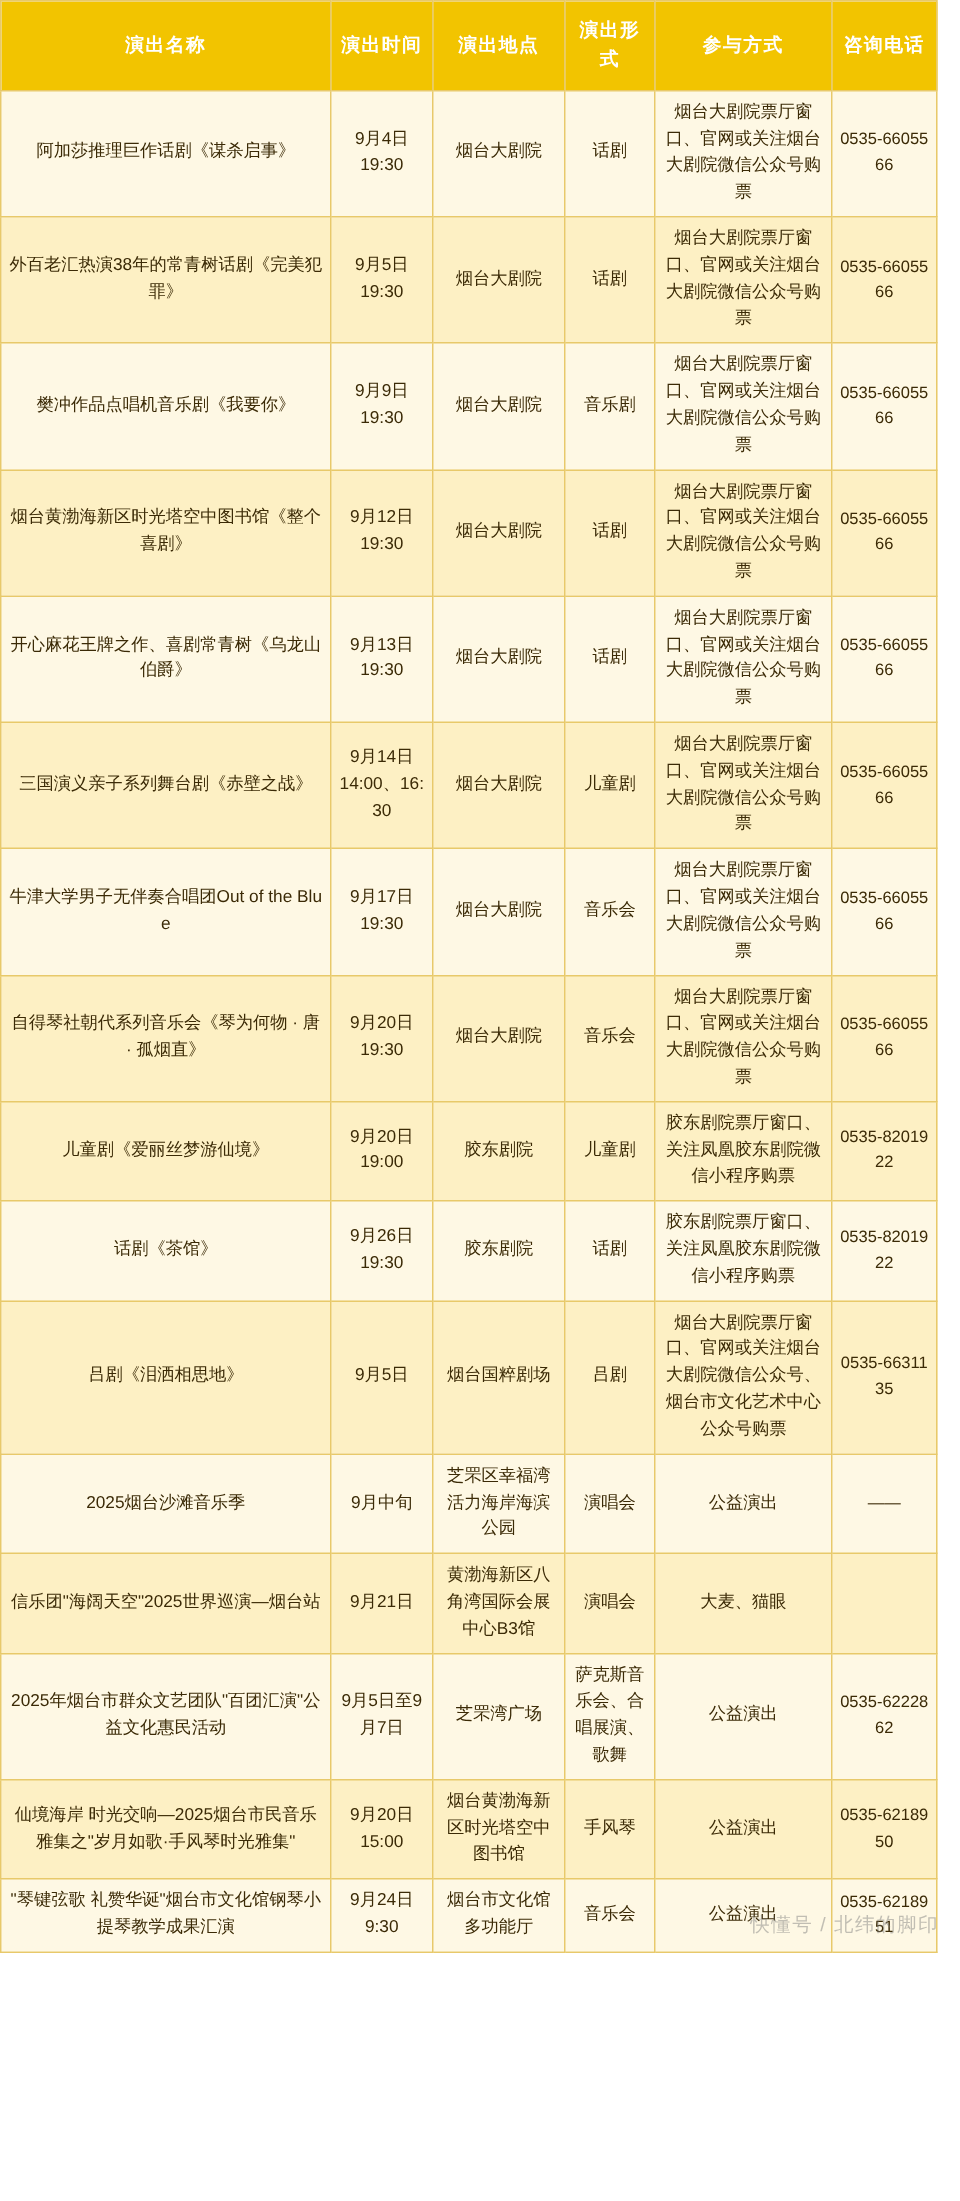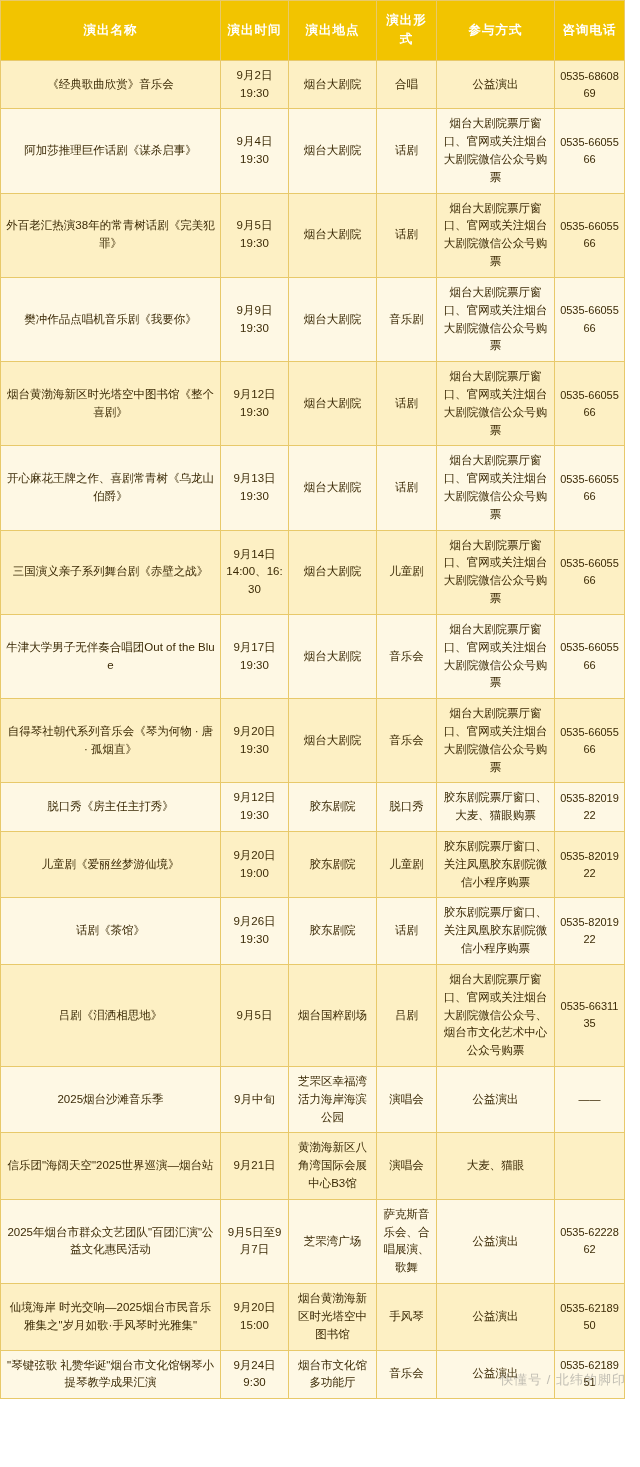--- a/index.html
+++ b/index.html
@@ -77,28 +77,20 @@
       <tr>
         <th>演出名称</th>
         <th>演出时间</th>
         <th>演出地点</th>
         <th>演出形式</th>
         <th>参与方式</th>
         <th>咨询电话</th>
       </tr>
     </thead>
     <tbody id="tbody">
-        <tr class="odd">
-          <td class="name">《经典歌曲欣赏》音乐会</td>
-          <td>9月2日<br>19:30</td>
-          <td>烟台大剧院</td>
-          <td>合唱</td>
-          <td>公益演出</td>
-          <td class="phone">0535-6860869</td>
-        </tr>
         <tr class="even">
           <td class="name">阿加莎推理巨作话剧《谋杀启事》</td>
           <td>9月4日<br>19:30</td>
           <td>烟台大剧院</td>
           <td>话剧</td>
           <td>烟台大剧院票厅窗口、官网或关注烟台大剧院微信公众号购票</td>
           <td class="phone">0535-6605566</td>
         </tr>
         <tr class="odd">
           <td class="name">外百老汇热演38年的常青树话剧《完美犯罪》</td>
@@ -148,28 +140,20 @@
           <td>烟台大剧院票厅窗口、官网或关注烟台大剧院微信公众号购票</td>
           <td class="phone">0535-6605566</td>
         </tr>
         <tr class="odd">
           <td class="name">自得琴社朝代系列音乐会《琴为何物 · 唐 · 孤烟直》</td>
           <td>9月20日<br>19:30</td>
           <td>烟台大剧院</td>
           <td>音乐会</td>
           <td>烟台大剧院票厅窗口、官网或关注烟台大剧院微信公众号购票</td>
           <td class="phone">0535-6605566</td>
-        </tr>
-        <tr class="even">
-          <td class="name">脱口秀《房主任主打秀》</td>
-          <td>9月12日<br>19:30</td>
-          <td>胶东剧院</td>
-          <td>脱口秀</td>
-          <td>胶东剧院票厅窗口、大麦、猫眼购票</td>
-          <td class="phone">0535-8201922</td>
         </tr>
         <tr class="odd">
           <td class="name">儿童剧《爱丽丝梦游仙境》</td>
           <td>9月20日<br>19:00</td>
           <td>胶东剧院</td>
           <td>儿童剧</td>
           <td>胶东剧院票厅窗口、关注凤凰胶东剧院微信小程序购票</td>
           <td class="phone">0535-8201922</td>
         </tr>
         <tr class="even">

